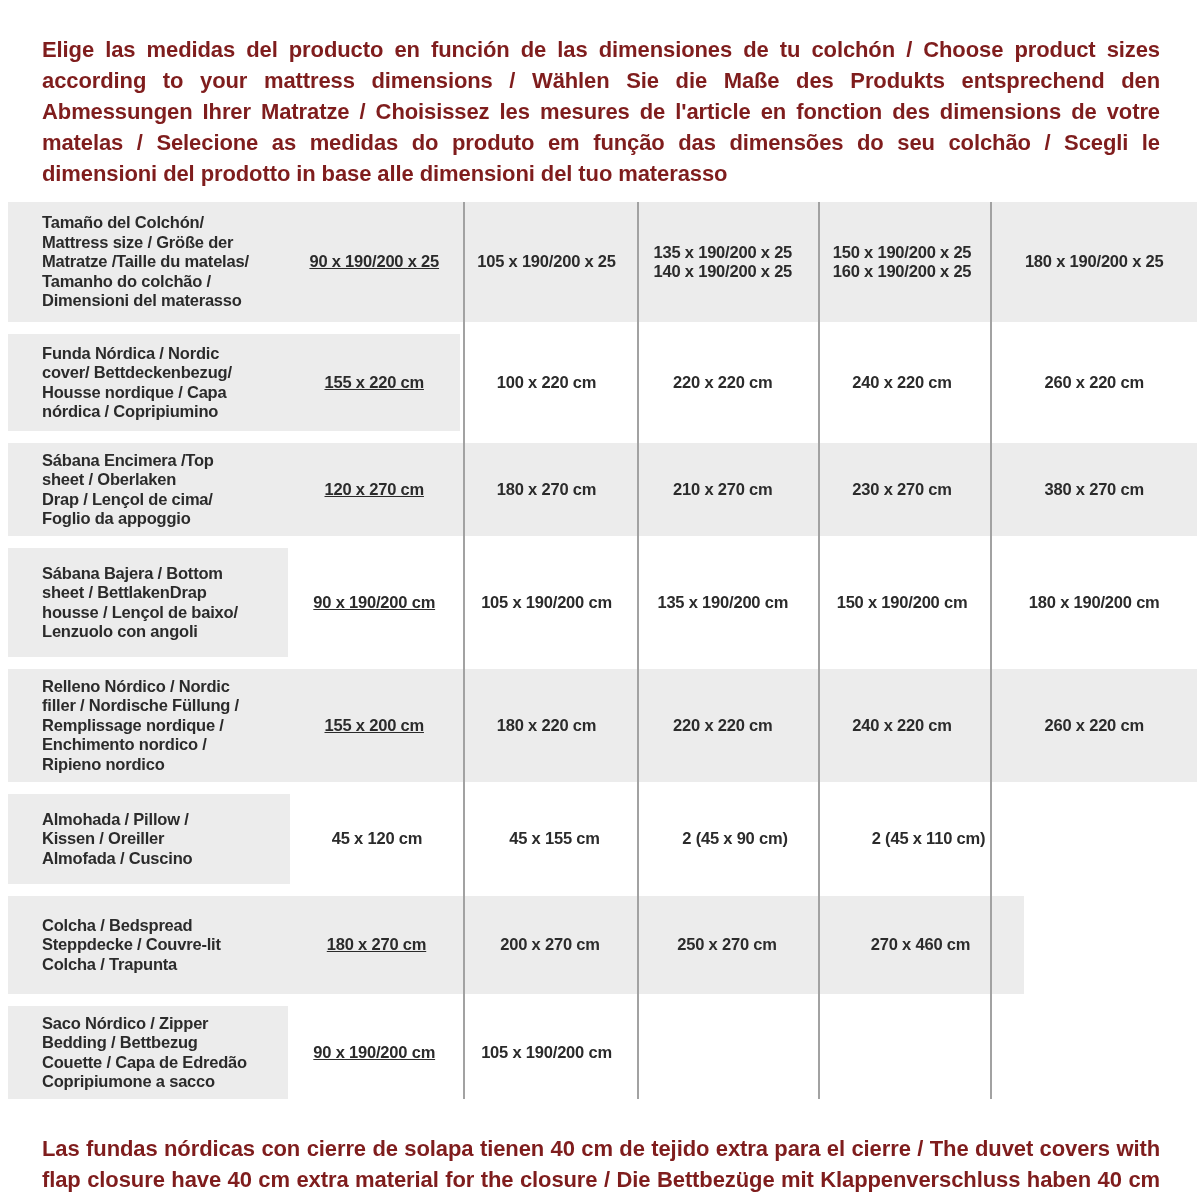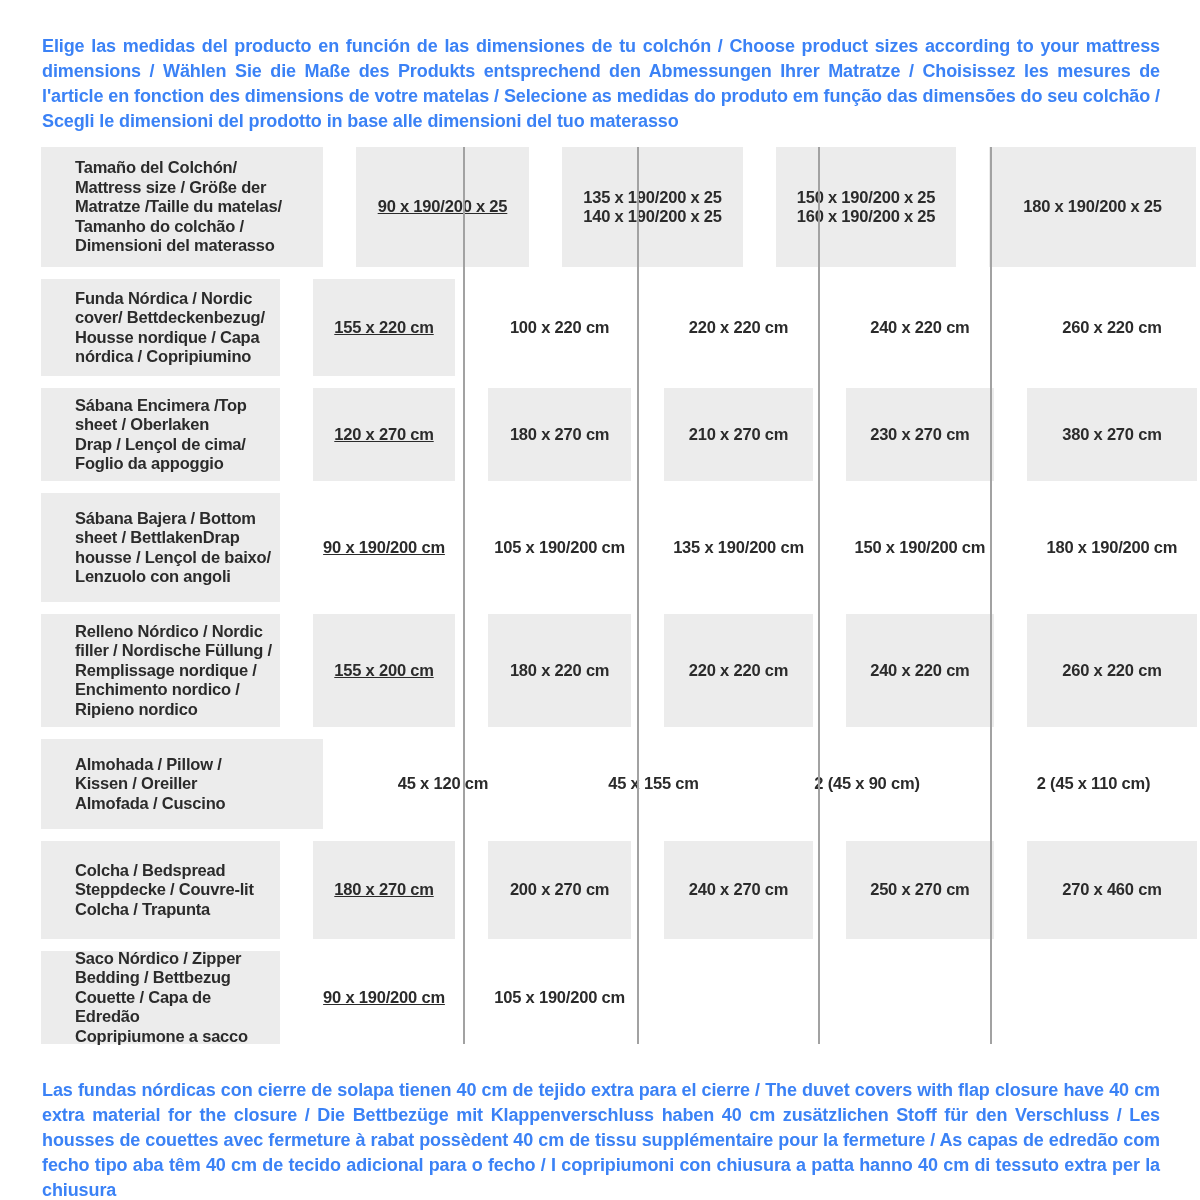--- a/index.html
+++ b/index.html
@@ -3,26 +3,26 @@
 <meta charset="utf-8">
 <style>
   html,body{
     margin:0;padding:0;width:1200px;height:1200px;overflow:hidden;
     background:#ffffff;
     font-family:"Liberation Sans","DejaVu Sans",sans-serif;
     color:#2b2b2b;
   }
   .para{
     font-weight:bold;
-    font-size:18px;
-    line-height:25px;
+    font-size:22px;
+    line-height:31px;
     letter-spacing:-0.1px;
     text-align:justify;
     margin:34px 40px 0 42px;
-    color:#3b82f6;
+    color:#7f1d1d;
   }
   .para.bottom{}
   .size-table{
     position:relative;
     margin:13px 0 0 8px;
     width:1189px;
   }
   .trow{
     display:flex;
     margin-bottom:12px;
@@ -32,21 +32,20 @@
     display:flex;
     align-items:center;
     justify-content:center;
     white-space:pre-line;
     font-weight:bold;
     font-size:16.5px;
     line-height:19.5px;
     letter-spacing:-0.2px;
     text-align:center;
     box-sizing:border-box;
-    margin-left:33px;
   }
   .cell.lbl{
     width:282px;
     justify-content:flex-start;
     text-align:left;
     padding-left:34px;
     padding-right:6px;
   }
   .c1{width:173px;text-decoration:underline;}
   .c2{width:174px;}
@@ -77,20 +76,21 @@
   <div class="divider d3"></div>
   <div class="divider d4"></div>
 
   <div class="trow" style="height:120px">
     <div class="cell lbl g">Tamaño del Colchón/
 Mattress size / Größe der
 Matratze /Taille du matelas/
 Tamanho do colchão /
 Dimensioni del materasso</div>
     <div class="cell c1 g">90 x 190/200 x 25</div>
+    <div class="cell c2 g">105 x 190/200 x 25</div>
     <div class="cell c3 g">135 x 190/200 x 25
 140 x 190/200 x 25</div>
     <div class="cell c4 g">150 x 190/200 x 25
 160 x 190/200 x 25</div>
     <div class="cell c5 g">180 x 190/200 x 25</div>
   </div>
 
   <div class="trow" style="height:97px">
     <div class="cell lbl g">Funda Nórdica / Nordic
 cover/ Bettdeckenbezug/
@@ -149,21 +149,20 @@
     <div class="cell c4">2 (45 x 90 cm)</div>
     <div class="cell c5">2 (45 x 110 cm)</div>
   </div>
 
   <div class="trow" style="height:98px">
     <div class="cell lbl g">Colcha / Bedspread
 Steppdecke / Couvre-lit
 Colcha / Trapunta</div>
     <div class="cell c1 g">180 x 270 cm</div>
     <div class="cell c2 g">200 x 270 cm</div>
-    <div class="cell c3 g">240 x 270 cm</div>
     <div class="cell c4 g">250 x 270 cm</div>
     <div class="cell c5 g">270 x 460 cm</div>
   </div>
 
   <div class="trow" style="height:93px">
     <div class="cell lbl g">Saco Nórdico / Zipper
 Bedding / Bettbezug
 Couette / Capa de Edredão
 Copripiumone a sacco</div>
     <div class="cell c1">90 x 190/200 cm</div>

